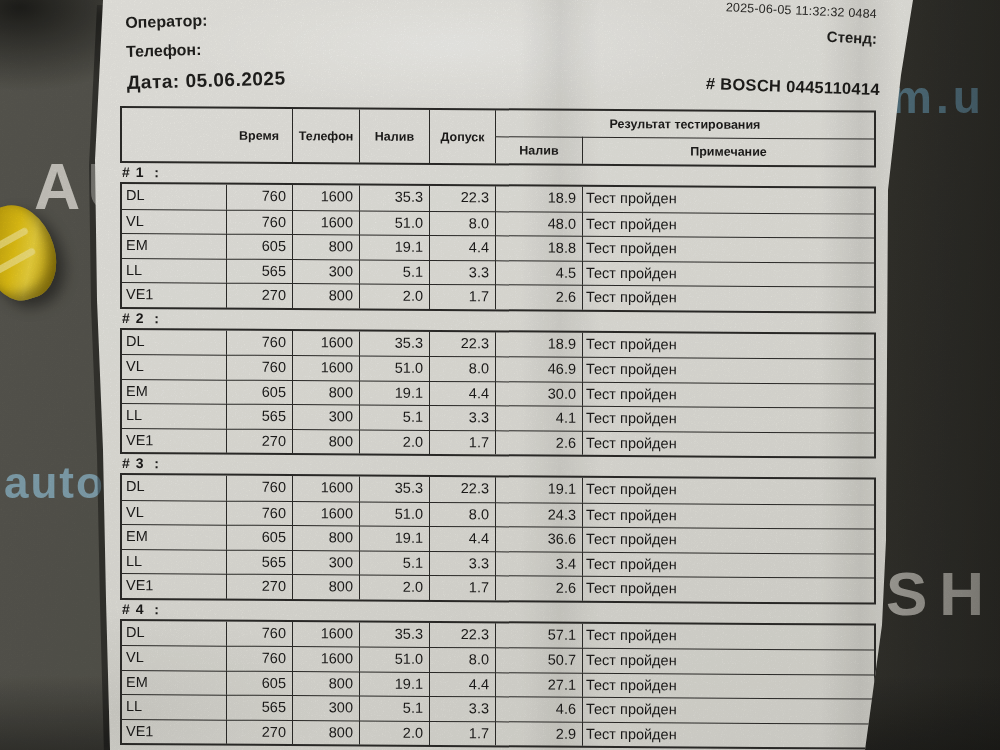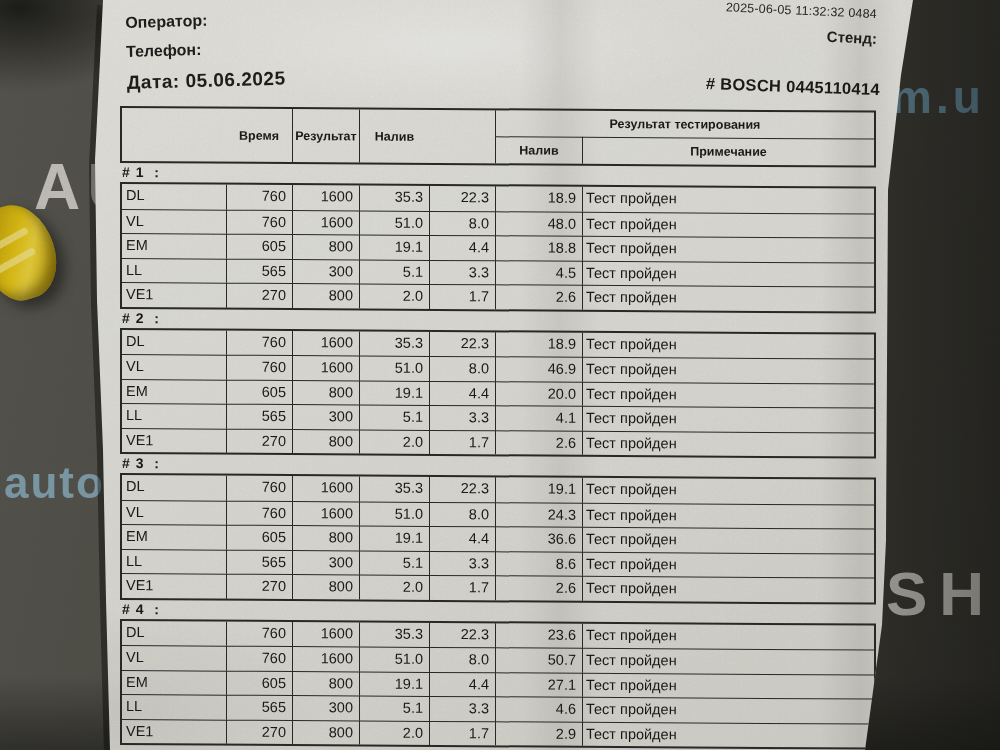--- a/index.html
+++ b/index.html
@@ -119,22 +119,23 @@
       <div class="date-line">Дата: 05.06.2025</div>
     </div>
 
     <div class="timestamp">2025-06-05 11:32:32 0484</div>
     <div class="stand">Стенд:</div>
     <div class="bosch"># BOSCH 0445110414</div>
 
     <div class="table-wrap">
       <div class="header-grid">
         <div class="hcell h-time">Время</div>
-        <div class="hcell h-pressure">Результат</div>
+        <div class="hcell h-pressure">Телефон</div>
         <div class="hcell h-fill">Налив</div>
+        <div class="hcell h-tol">Допуск</div>
         <div class="hcell h-result">Результат тестирования</div>
         <div class="hcell h-rfill">Налив</div>
         <div class="hcell h-rnote">Примечание</div>
       </div>
       <div id="table-sections">
           <div class="section-label"># 1  :</div>
           <div class="rows-block">
             <div class="cell c-stage">DL</div>
             <div class="cell c-num">760</div>
             <div class="cell c-num">1600</div>
@@ -185,21 +186,21 @@
             <div class="cell c-num">1600</div>
             <div class="cell c-num">51.0</div>
             <div class="cell c-num">8.0</div>
             <div class="cell c-num">46.9</div>
             <div class="cell c-note">Тест пройден</div>
             <div class="cell c-stage">EM</div>
             <div class="cell c-num">605</div>
             <div class="cell c-num">800</div>
             <div class="cell c-num">19.1</div>
             <div class="cell c-num">4.4</div>
-            <div class="cell c-num">20.0</div>
+            <div class="cell c-num">30.0</div>
             <div class="cell c-note">Тест пройден</div>
             <div class="cell c-stage">LL</div>
             <div class="cell c-num">565</div>
             <div class="cell c-num">300</div>
             <div class="cell c-num">5.1</div>
             <div class="cell c-num">3.3</div>
             <div class="cell c-num">4.1</div>
             <div class="cell c-note">Тест пройден</div>
             <div class="cell c-stage">VE1</div>
             <div class="cell c-num">270</div>
@@ -230,38 +231,38 @@
             <div class="cell c-num">800</div>
             <div class="cell c-num">19.1</div>
             <div class="cell c-num">4.4</div>
             <div class="cell c-num">36.6</div>
             <div class="cell c-note">Тест пройден</div>
             <div class="cell c-stage">LL</div>
             <div class="cell c-num">565</div>
             <div class="cell c-num">300</div>
             <div class="cell c-num">5.1</div>
             <div class="cell c-num">3.3</div>
-            <div class="cell c-num">8.6</div>
+            <div class="cell c-num">3.4</div>
             <div class="cell c-note">Тест пройден</div>
             <div class="cell c-stage">VE1</div>
             <div class="cell c-num">270</div>
             <div class="cell c-num">800</div>
             <div class="cell c-num">2.0</div>
             <div class="cell c-num">1.7</div>
             <div class="cell c-num">2.6</div>
             <div class="cell c-note">Тест пройден</div>
           </div>
           <div class="section-label"># 4  :</div>
           <div class="rows-block">
             <div class="cell c-stage">DL</div>
             <div class="cell c-num">760</div>
             <div class="cell c-num">1600</div>
             <div class="cell c-num">35.3</div>
             <div class="cell c-num">22.3</div>
-            <div class="cell c-num">23.6</div>
+            <div class="cell c-num">57.1</div>
             <div class="cell c-note">Тест пройден</div>
             <div class="cell c-stage">VL</div>
             <div class="cell c-num">760</div>
             <div class="cell c-num">1600</div>
             <div class="cell c-num">51.0</div>
             <div class="cell c-num">8.0</div>
             <div class="cell c-num">50.7</div>
             <div class="cell c-note">Тест пройден</div>
             <div class="cell c-stage">EM</div>
             <div class="cell c-num">605</div>

